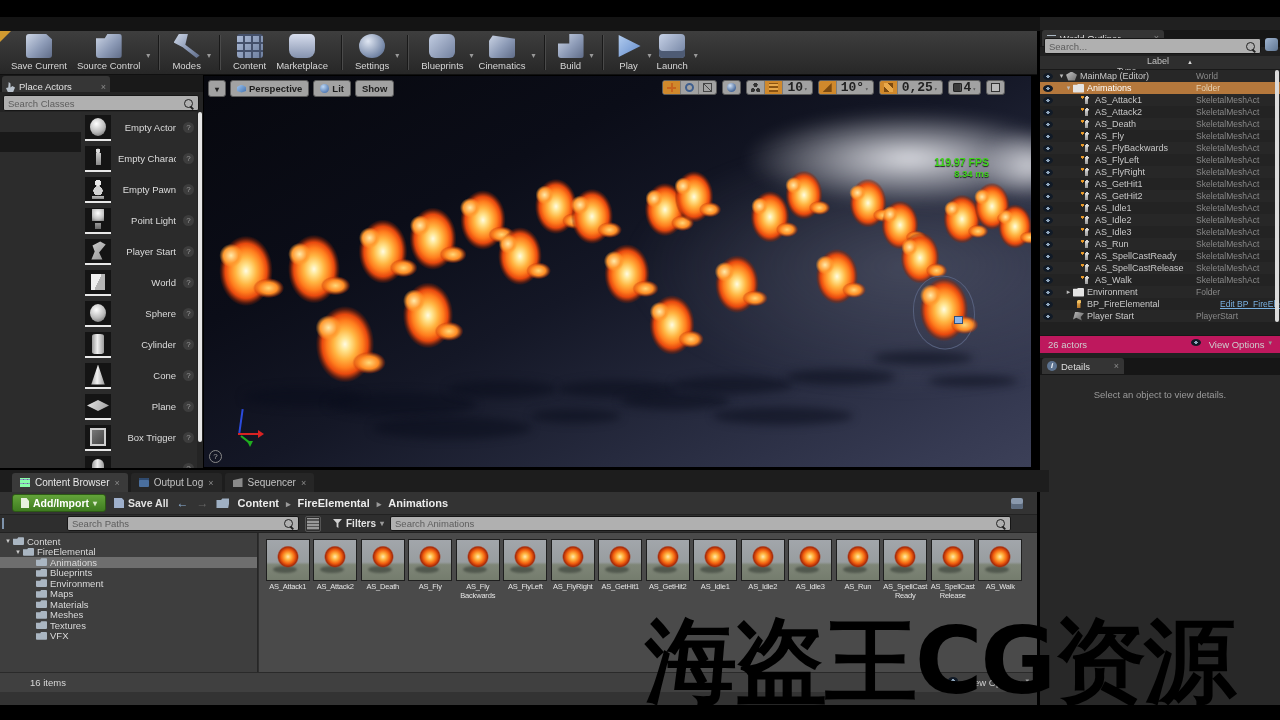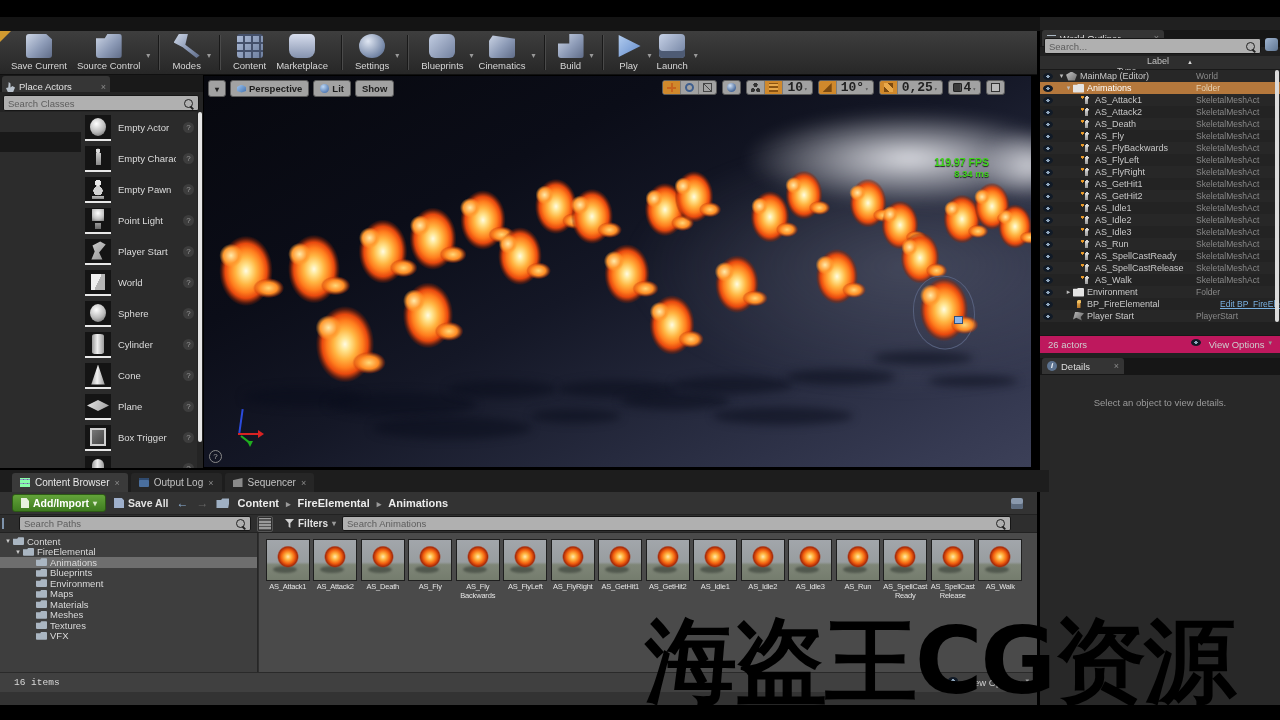--- a/index.html
+++ b/index.html
@@ -52,21 +52,21 @@
                     font-family:"Liberation Sans",sans-serif;padding:0 4px;min-width:0;}
   .search-box input::placeholder{color:#5d5d5d;}
   .mag{width:7px;height:7px;border:1.5px solid #222;border-radius:50%;position:relative;flex:none;margin:0 5px 0 2px;}
   .mag::after{content:'';position:absolute;width:4px;height:1.5px;background:#222;transform:rotate(45deg);left:5px;top:7px;}
   #pa-search{position:absolute;left:3px;top:20px;width:194px;height:14px;}
   #pa-cats{position:absolute;left:0;top:37px;width:81px;bottom:0;background:#2c2c2c;display:flex;flex-direction:column;}
   .pa-cat{height:20px;display:flex;align-items:center;padding-left:7px;font-size:10px;font-weight:bold;color:#e8e8e8;}
   .pa-cat.active{background:#191919;}
   #pa-items{position:absolute;left:81px;top:37px;right:6px;bottom:0;background:#2b2b2b;overflow:hidden;
             display:flex;flex-direction:column;}
-  .pa-item{height:31px;display:flex;align-items:center;gap:7px;padding-left:4px;flex:none;}
+  .pa-item{height:31px;display:flex;align-items:center;gap:7px;padding-left:4px;flex:none;text-align:right;}
   .pa-thumb{width:26px;height:24px;background:#141414;border-bottom:2px solid #e8e8e8;position:relative;flex:none;}
   .pa-thumb::before{content:'';position:absolute;inset:0;}
   .pa-sphere::before{background:radial-gradient(circle at 40% 32%,#fff,#b9b9b9 55%,#5a5a5a);border-radius:50%;margin:3px 5px 3px 5px;}
   .pa-person::before{background:radial-gradient(circle at 50% 14%,#ddd 0 2.2px,transparent 2.4px),
      linear-gradient(#ccc,#888) 50% 72%/5px 12px no-repeat;margin:2px;}
   .pa-pawn::before{background:radial-gradient(circle at 50% 22%,#e8e8e8 0 3px,transparent 3.2px),
      radial-gradient(circle at 50% 58%,#d2d2d2 0 4.5px,transparent 4.8px),
      linear-gradient(#bbb,#888) 50% 95%/12px 3px no-repeat;margin:1px;}
   .pa-bulb::before{background:radial-gradient(circle at 50% 35%,#fff,#c2c2c2 60%,#777) 50% 10%/12px 12px no-repeat,
      linear-gradient(#999,#666) 50% 88%/6px 6px no-repeat;}
@@ -187,21 +187,21 @@
   .wo-row.link .wo-type{color:#79b0e0;text-decoration:underline;text-align:right;}
   #wo-scroll{position:absolute;right:1px;top:53px;width:4px;height:252px;background:#dcdcdc;border-radius:2px;}
   #wo-footer{position:absolute;left:0;top:318px;width:100%;height:17px;background:#be185d;border-top:1px solid #181818;
              display:flex;align-items:center;font-size:9.5px;color:#cfcfcf;}
   #wo-footer .actors{padding-left:8px;flex:1;}
   .view-opts{display:flex;align-items:flex-start;gap:4px;padding-right:8px;font-size:9.5px;color:#cfcfcf;}
   .view-opts::after{content:'▾';font-size:7px;color:#999;}
   
   #details-tabbar{position:absolute;left:0;top:341px;width:100%;height:17px;background:#161616;}
   #details-body{position:absolute;left:0;top:358px;width:100%;bottom:0;background:#282828;}
-  #details-empty{margin-top:22px;text-align:center;font-size:9.5px;color:#9a9a9a;}
+  #details-empty{margin-top:14px;text-align:center;font-size:9.5px;color:#9a9a9a;}
 
   
   #bottom-panel{position:absolute;left:0;top:470px;width:1037px;height:235px;background:#2f2f2f;}
   #cb-tabbar{position:absolute;left:0;top:0;width:100%;height:22px;background:#1d1d1d;display:flex;align-items:flex-end;gap:3px;padding-left:12px;}
   .cb-tab{height:19px;display:flex;align-items:center;gap:5px;padding:0 8px;font-size:10px;color:#c2c2c2;
           background:#262626;border-radius:3px 3px 0 0;}
   .cb-tab.active{background:#3a3a3a;color:#e8e8e8;}
   .grid-ico{width:10px;height:9px;background:repeating-linear-gradient(0deg,#8fa 0 3px,transparent 3px 4px),repeating-linear-gradient(90deg,#8aa0be 0 3px,transparent 3px 4px);background-color:#5d7390;}
   .log-ico{width:10px;height:9px;background:#4a6f9e;box-shadow:inset 0 2px 0 #2f4a6e;border-radius:1px;}
   .seq-ico{width:10px;height:9px;background:#8a8a8a;clip-path:polygon(0 25%,100% 0,100% 100%,0 100%);}
@@ -218,21 +218,21 @@
   .nav-back{color:#8fb2d8;}
   .nav-fwd{color:#666;}
   .openfolder-ico{width:13px;height:10px;background:#9fb0c4;clip-path:polygon(0 20%,35% 20%,45% 5%,100% 5%,100% 35%,90% 100%,0 100%);}
   #crumbs{display:flex;align-items:center;gap:7px;font-size:11px;font-weight:bold;color:#ececec;}
   .crumb-sep::before{content:'▸';color:#9a9a9a;font-size:9px;}
   #cb-lock{margin-left:auto;margin-right:14px;width:12px;height:11px;border-radius:2px;background:#8a99ad;box-shadow:inset 0 -5px 0 #5d6b7e;}
   #cb-filterrow{position:absolute;left:0;top:45px;width:100%;height:18px;background:#2e2e2e;border-bottom:1px solid #222;
                 display:flex;align-items:center;gap:6px;padding-left:2px;box-sizing:border-box;}
   .collapse-ico{width:11px;height:11px;background:#7e93ab;clip-path:polygon(0 0,15% 0,15% 100%,0 100%,0 0);box-shadow:inset 0 0 0 20px #7e93ab;clip-path:polygon(0 0,18% 0,18% 100%,0 100%);}
   .collapse-ico::before{content:'';display:block;width:0;height:0;margin:2px 0 0 3px;border-right:6px solid #7e93ab;border-top:3.5px solid transparent;border-bottom:3.5px solid transparent;}
-  #sp-box{width:230px;height:13px;}
+  #sp-box{width:230px;height:13px;margin-left:48px;}
   .list-ico{width:12px;height:12px;background:#9a9a9a;border:1px solid #555;border-radius:2px;
             background-image:repeating-linear-gradient(0deg,#555 0 1.5px,transparent 1.5px 3.5px);background-clip:content-box;padding:1px;}
   #filters{display:flex;align-items:center;gap:4px;font-size:10px;font-weight:bold;color:#e2e2e2;margin-left:6px;}
   .funnel-ico{width:9px;height:9px;background:#cfcfcf;clip-path:polygon(0 0,100% 0,60% 45%,60% 100%,40% 85%,40% 45%);}
   #filters::after{content:'▾';font-size:8px;color:#999;}
   #sa-box{flex:1;height:13px;margin-right:26px;}
   
   #cb-tree{position:absolute;left:0;top:63px;width:258px;bottom:33px;background:#3e3e3e;border-right:1px solid #262626;
            display:flex;flex-direction:column;padding-top:3px;box-sizing:border-box;}
   .tree-row{height:10.5px;display:flex;align-items:center;font-size:9.5px;color:#dadada;white-space:nowrap;}
@@ -250,21 +250,21 @@
   .asset{width:47.5px;flex:none;display:flex;flex-direction:column;align-items:center;}
   .asset-thumb{width:44px;height:42px;border:1px solid #1f1f1f;box-sizing:border-box;position:relative;
                background:linear-gradient(180deg,#a2a6ab 0%,#989da0 55%,#7f8678 62%,#747c6d 100%);}
   .mini-shadow{position:absolute;left:6px;bottom:7px;width:24px;height:7px;border-radius:50%;background:rgba(40,45,40,.5);filter:blur(1px);}
   .mini-fire{position:absolute;left:50%;top:46%;width:28px;height:26px;transform:translate(-50%,-50%);border-radius:45% 55% 50% 50%;
     background:radial-gradient(ellipse 50% 55% at 50% 45%,#ffe9b0 0%,#ffb542 22%,#f2600f 48%,#a82a08 68%,rgba(0,0,0,0) 78%);}
   .asset-label{margin-top:2px;font-size:7.5px;letter-spacing:-.2px;color:#e4e4e4;text-align:center;line-height:1.15;
                word-break:normal;max-width:47px;}
   #cb-status{position:absolute;left:0;bottom:13px;width:100%;height:20px;background:#404040;border-top:1px solid #2a2a2a;
              display:flex;align-items:center;font-size:9.5px;color:#d8d8d8;box-sizing:border-box;}
-  #cb-status .items{padding-left:14px;flex:1;font-family:Liberation Mono, monospace;}
+  #cb-status .items{padding-left:30px;flex:1;}
   #cb-bottomstrip{position:absolute;left:0;bottom:0;width:100%;height:13px;background:#333;}
 
   #watermark{position:absolute;left:645px;top:600px;font-size:92px;font-weight:bold;color:#000;
              white-space:nowrap;letter-spacing:-2px;z-index:60;pointer-events:none;
              font-family:"DejaVu Sans","Liberation Sans",sans-serif;}
   #black-bottom{position:absolute;left:0;top:705px;width:1280px;height:15px;background:#000;z-index:70;}
   #black-top{position:absolute;left:0;top:0;width:1280px;height:17px;background:#000;z-index:70;}
 </style>
 </head>
 <body>

